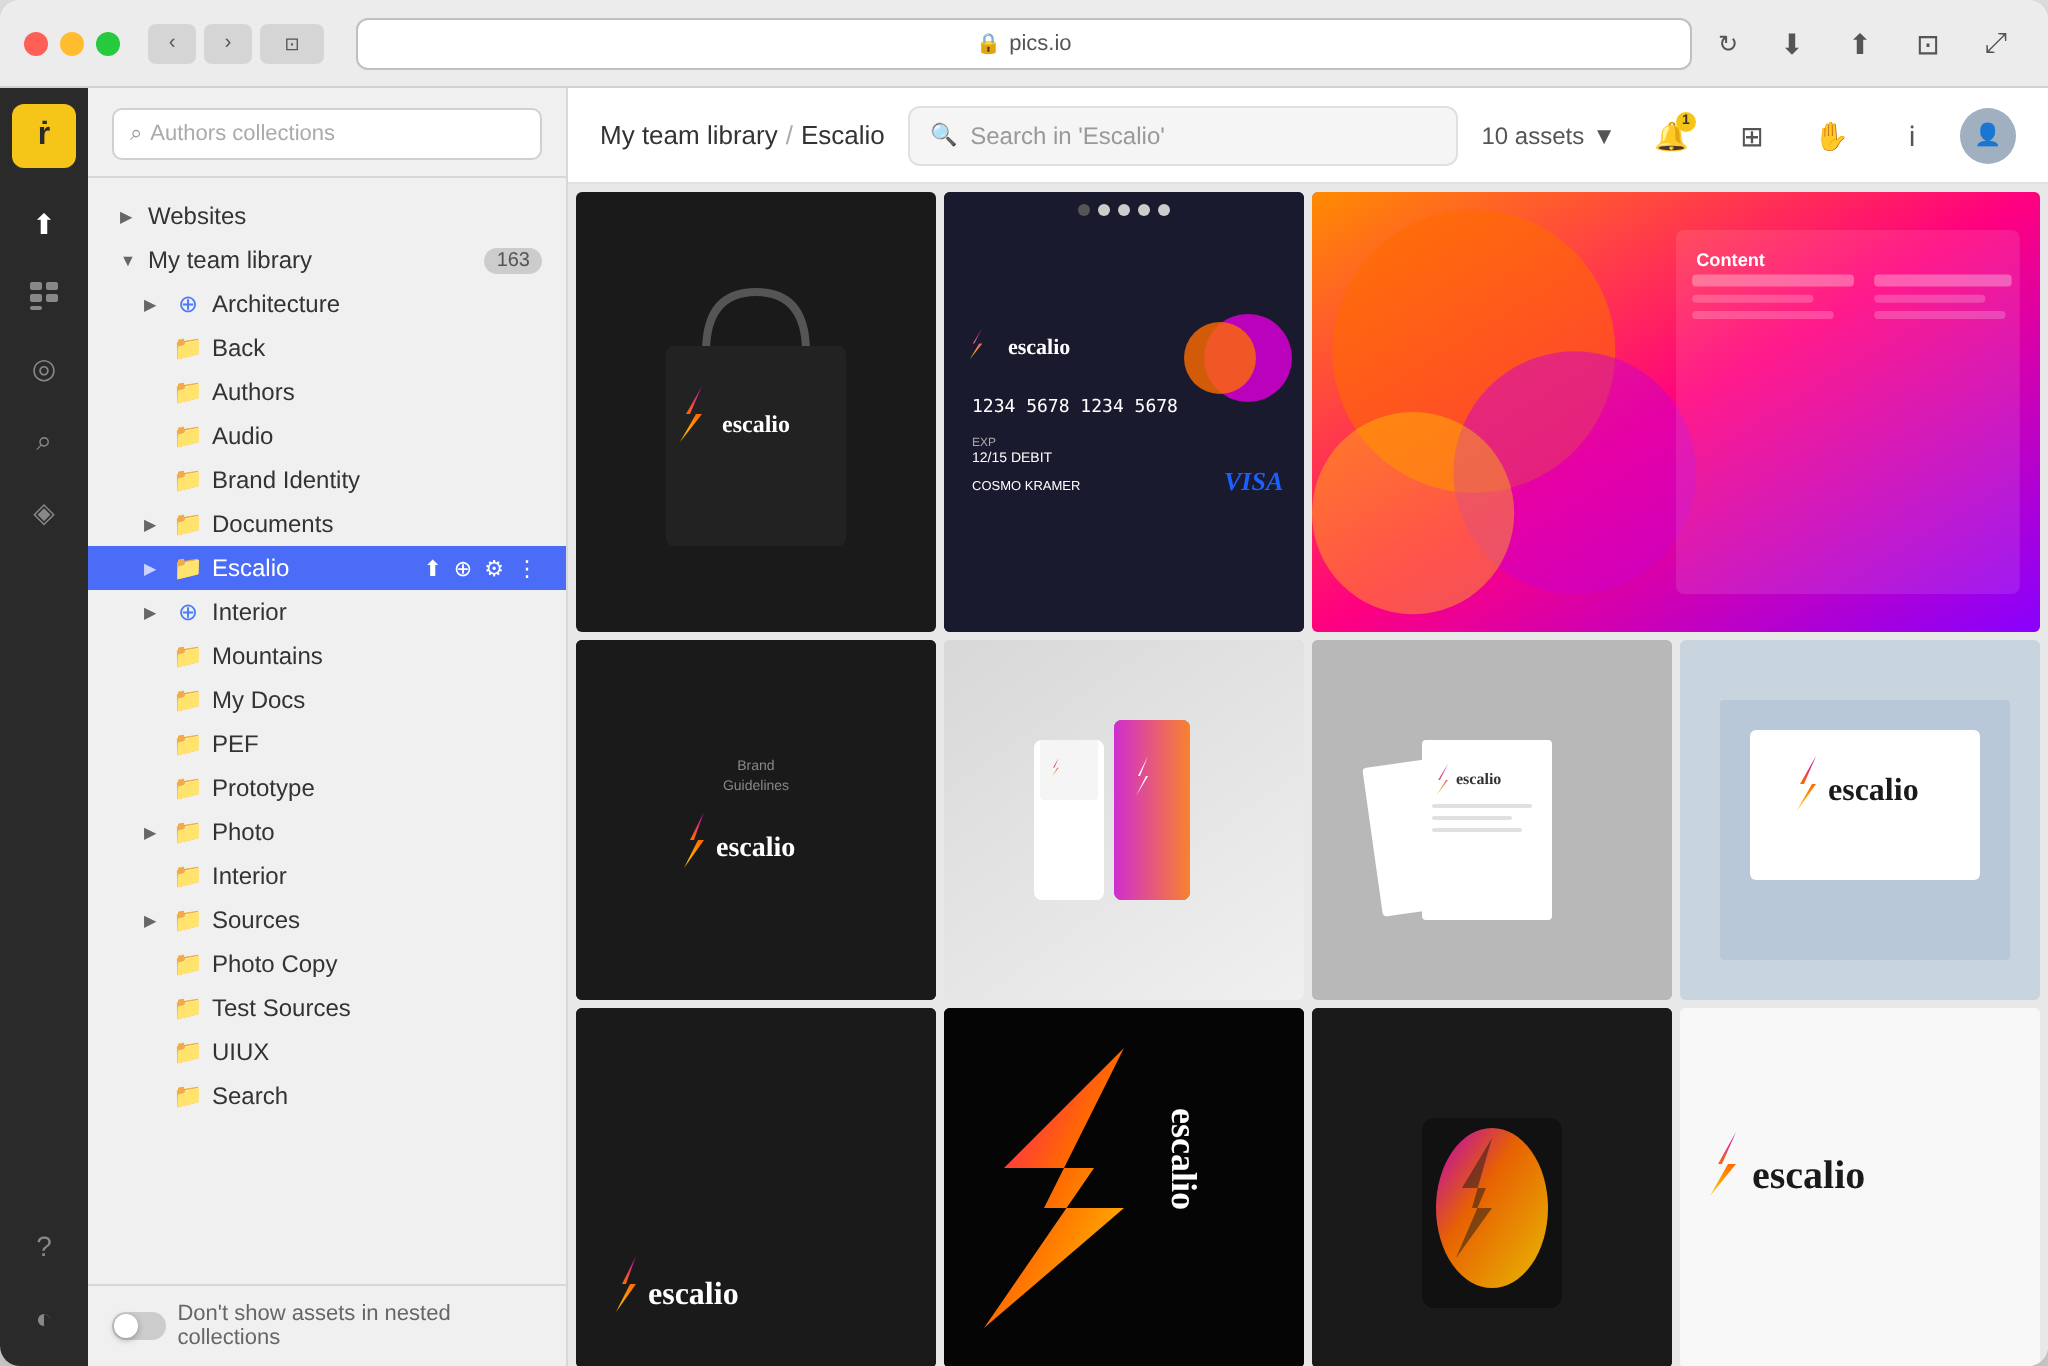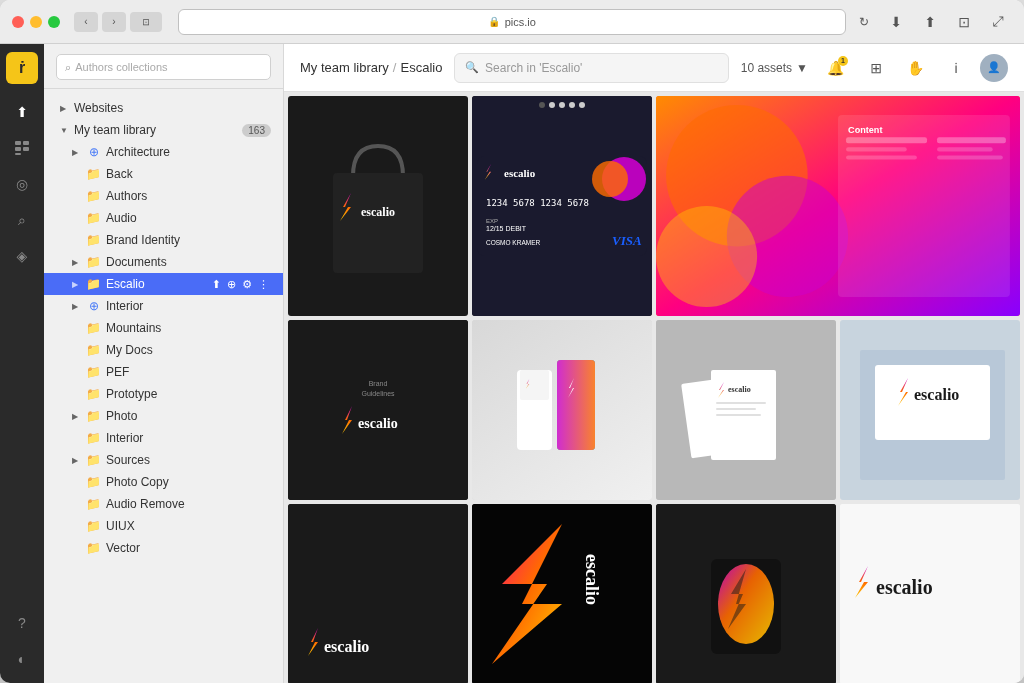--- a/index.html
+++ b/index.html
@@ -607,34 +607,40 @@
 
         <div class="tree-item tree-indent">
           <span class="tree-chevron"></span>
           <span class="tree-icon" style="color:#7a7a9a;">📁</span>
           <span class="tree-label">Photo Copy</span>
         </div>
 
         <div class="tree-item tree-indent">
           <span class="tree-chevron"></span>
           <span class="tree-icon" style="color:#7a7a9a;">📁</span>
-          <span class="tree-label">Audio Remove</span>
+          <span class="tree-label">Test Sources</span>
         </div>
 
         <div class="tree-item tree-indent">
           <span class="tree-chevron"></span>
           <span class="tree-icon" style="color:#7a7a9a;">📁</span>
           <span class="tree-label">UIUX</span>
         </div>
 
         <div class="tree-item tree-indent">
           <span class="tree-chevron"></span>
           <span class="tree-icon" style="color:#7a7a9a;">📁</span>
-          <span class="tree-label">Vector</span>
-        </div>
+          <span class="tree-label">Search</span>
+        </div>
+      </div>
+      <div class="sidebar-footer">
+        <div class="toggle-switch">
+          <div class="toggle-knob"></div>
+        </div>
+        <span>Don't show assets in nested collections</span>
       </div>
     </div>
 
     <div class="main-area">
 
       <div class="toolbar">
         <div class="breadcrumb">
           <span>My team library</span>
           <span class="breadcrumb-sep">/</span>
           <span class="breadcrumb-current">Escalio</span>

